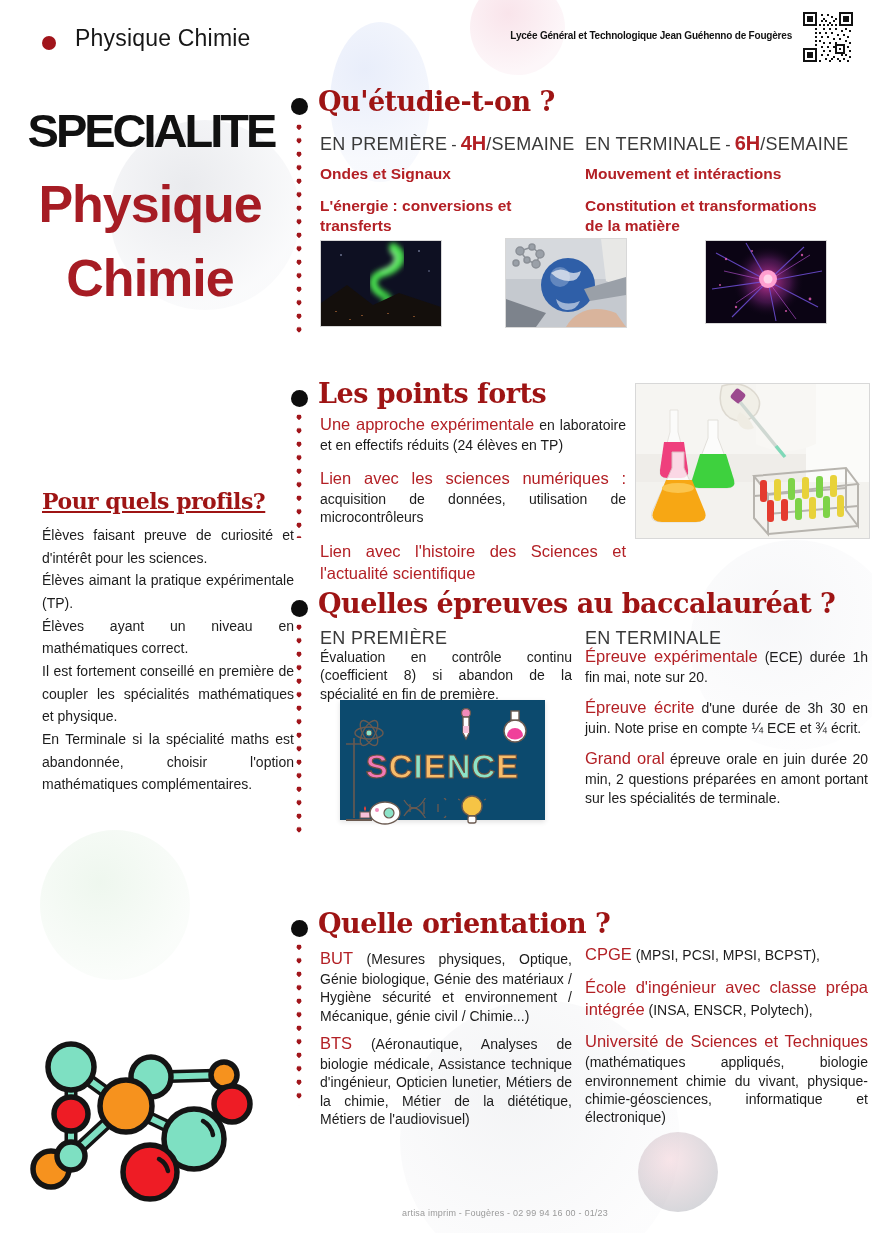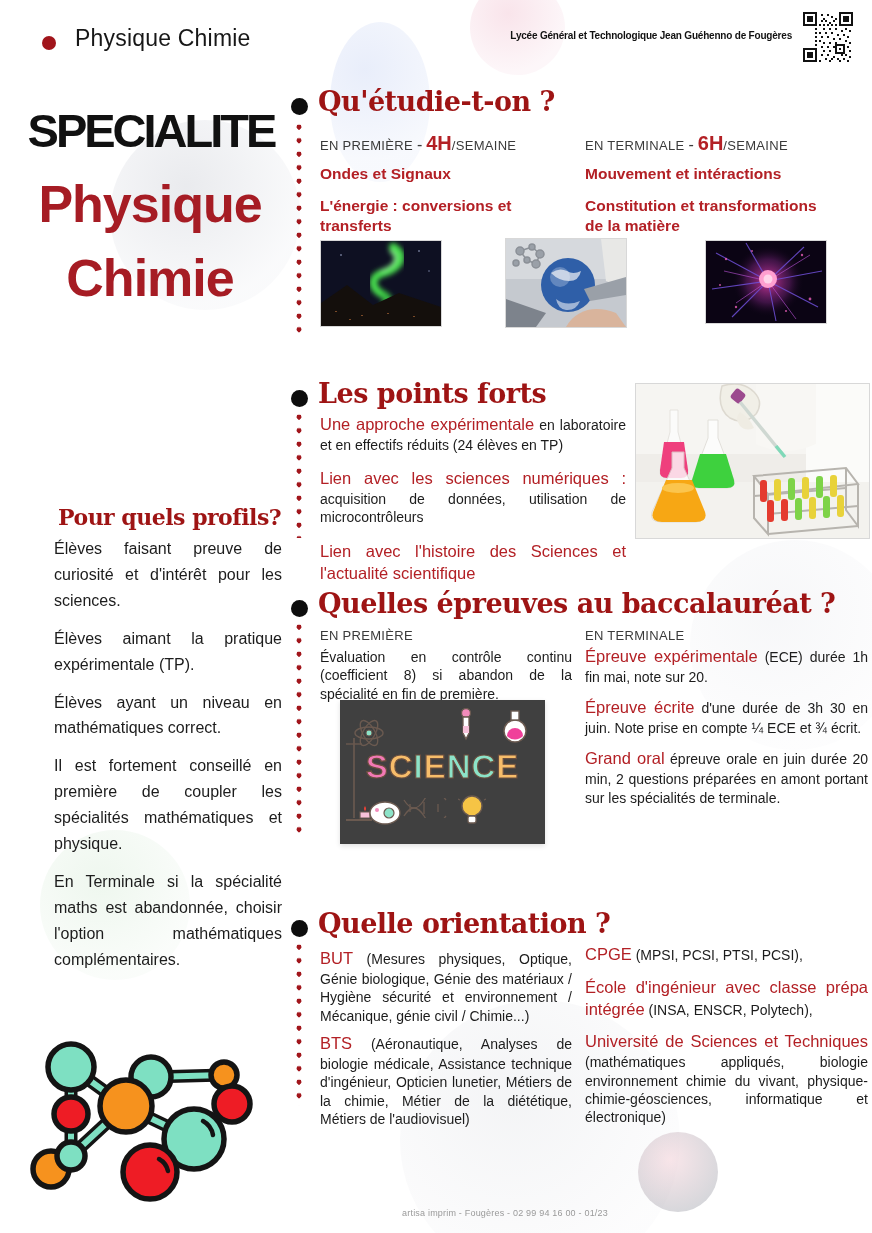--- a/index.html
+++ b/index.html
@@ -17,32 +17,32 @@
   .t1{position:absolute;left:26px;top:103px;width:250px;text-align:center;
       font-size:47px;font-weight:700;letter-spacing:-3px;color:#111;}
   .t2{position:absolute;left:10px;top:168px;width:280px;text-align:center;
       font-size:52px;line-height:1.42;font-weight:700;letter-spacing:-1px;color:#a61c24;}
   
   .sec-bullet{position:absolute;width:17px;height:17px;border-radius:50%;background:#0d0d0d;}
   .dotline{position:absolute;width:8px;background-image:radial-gradient(circle at 4px 5px,#a1151b 2.3px,rgba(0,0,0,0) 2.7px);
            background-size:8px 13.5px;background-repeat:repeat-y;}
   .sh{position:absolute;font-family:"DejaVu Serif",serif;font-weight:700;font-size:27px;color:#9e1414;letter-spacing:-0.5px;}
   .sh-small{font-size:22px;}
-  .label{font-size:13px;color:#3a3a3a;letter-spacing:0.3px;}
+  .label{font-size:18px;color:#3a3a3a;letter-spacing:0.3px;}
   .sep{color:#3a3a3a;margin:0 4px;}
   .hours{font-size:20px;font-weight:700;color:#b32025;}
   .topic{font-size:15.5px;font-weight:700;color:#b32025;margin:0 0 13px 0;line-height:1.25;}
   .lead{color:#b32025;}
   .lead-lg{font-size:16.5px;}
   .jp{font-size:14px;line-height:1.32;text-align:justify;margin:0 0 11px 0;}
-  .profils p{font-size:16px;line-height:1.62;text-align:justify;margin:12px;}
+  .profils p{font-size:14px;line-height:1.62;text-align:justify;margin:0;}
   .photo{position:absolute;border:1px solid #d8d8d8;}
   .photo svg{display:block;}
   
-  .science{position:absolute;left:340px;top:700px;width:205px;height:144px;background:#404040;
+  .science{position:absolute;left:340px;top:700px;width:205px;height:120px;background:#0c4a6e;
            box-shadow:0 2px 5px rgba(0,0,0,0.12);}
   .sci-word{position:absolute;left:0;top:48px;width:100%;text-align:center;font-weight:700;font-size:33px;
             letter-spacing:1px;-webkit-text-stroke:1.2px #6b4f3f;}
   .sci-word span:nth-child(1){color:#f279b5;}
   .sci-word span:nth-child(2){color:#f7bd6a;}
   .sci-word span:nth-child(3){color:#8ce3c8;}
   .sci-word span:nth-child(4){color:#f7bd6a;}
   .sci-word span:nth-child(5){color:#8ce3c8;}
   .sci-word span:nth-child(6){color:#8ce3c8;}
   .sci-word span:nth-child(7){color:#f7bd6a;}
@@ -265,21 +265,21 @@
         <rect x="131" y="116" width="7" height="22" rx="3" fill="#e43b2f"></rect>
         <rect x="145" y="115" width="7" height="22" rx="3" fill="#e43b2f"></rect>
         <rect x="159" y="114" width="7" height="22" rx="3" fill="#7ed348"></rect>
         <rect x="173" y="113" width="7" height="22" rx="3" fill="#e8d23a"></rect>
         <rect x="187" y="112" width="7" height="22" rx="3" fill="#7ed348"></rect>
         <rect x="201" y="111" width="7" height="22" rx="3" fill="#e8d23a"></rect>
       </g>
     </svg>
   </div>
 
-  <h2 class="sh sh-small" style="left:42px;top:488px;margin:16px;">Pour quels profils?</h2>
+  <h2 class="sh sh-small" style="left:42px;top:488px;margin:0;text-decoration:underline;">Pour quels profils?</h2>
   <div class="abs profils" style="left:42px;top:524px;width:252px;">
     <p>Élèves faisant preuve de curiosité et d'intérêt pour les  sciences.</p>
     <p>Élèves aimant la pratique expérimentale (TP).</p>
     <p>Élèves ayant un niveau en mathématiques correct.</p>
     <p>Il est fortement conseillé en première de coupler les spécialités mathématiques et physique.</p>
     <p>En Terminale si la spécialité maths est abandonnée, choisir l'option mathématiques complémentaires.</p>
   </div>
 
   <span class="sec-bullet" style="left:291px;top:600px;"></span>
   <div class="dotline" style="left:295px;top:622px;height:216px;"></div>
@@ -352,21 +352,21 @@
   <span class="sec-bullet" style="left:291px;top:920px;"></span>
   <div class="dotline" style="left:295px;top:942px;height:164px;"></div>
   <h2 class="sh" style="left:318px;top:908px;margin:0;">Quelle orientation ?</h2>
 
   <div class="abs" style="left:320px;top:948px;width:252px;">
     <p class="jp" style="margin-bottom:8px;"><span class="lead lead-lg">BUT</span><span> (Mesures physiques, Optique, Génie biologique, Génie des matériaux / Hygiène sécurité et environnement / Mécanique, génie civil / Chimie...)</span></p>
     <p class="jp"><span class="lead lead-lg">BTS</span><span> (Aéronautique, Analyses de biologie médicale, Assistance technique d'ingénieur, Opticien lunetier, Métiers de la chimie, Métier de la diététique, Métiers de l'audiovisuel)</span></p>
   </div>
 
   <div class="abs" style="left:585px;top:944px;width:283px;">
-    <p class="jp"><span class="lead lead-lg">CPGE</span><span> (MPSI, PCSI, PTSI, PCSI),</span></p>
+    <p class="jp"><span class="lead lead-lg">CPGE</span><span> (MPSI, PCSI, MPSI, BCPST),</span></p>
     <p class="jp"><span class="lead lead-lg">École d'ingénieur avec classe prépa intégrée</span><span> (INSA, ENSCR, Polytech),</span></p>
     <p class="jp"><span class="lead lead-lg">Université de Sciences et Techniques</span><span> (mathématiques appliqués, biologie environnement chimie du vivant, physique-chimie-géosciences, informatique et électronique)</span></p>
   </div>
 
   <svg class="abs" style="left:25px;top:1015px;" width="250" height="195" viewBox="0 0 250 195">
     <g stroke-linecap="round">
       <g stroke="#141414" stroke-width="13">
         <line x1="46" y1="52" x2="100" y2="91"></line>
           <line x1="46" y1="52" x2="46" y2="99"></line>
         <line x1="46" y1="99" x2="46" y2="141"></line>

